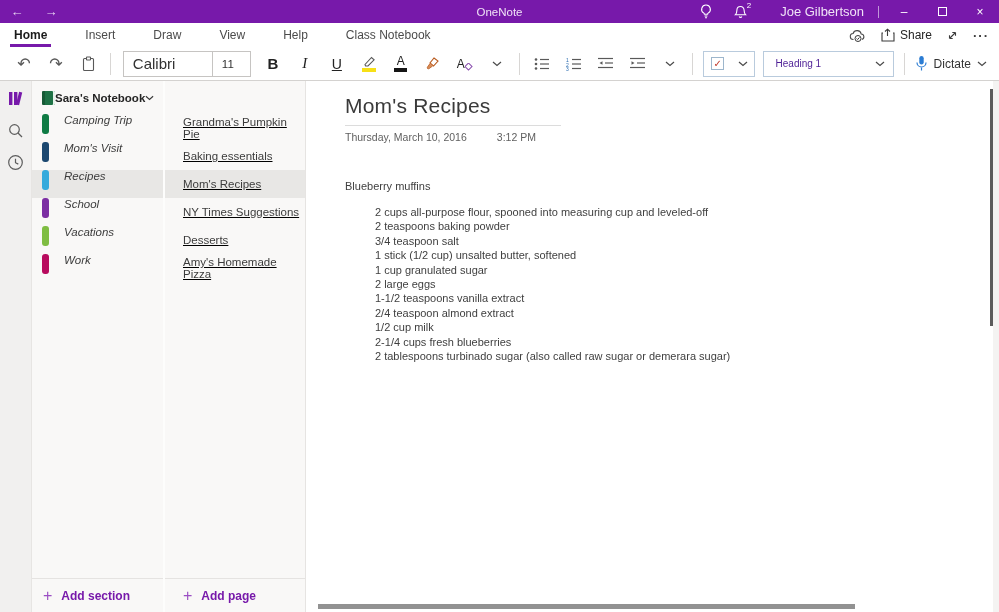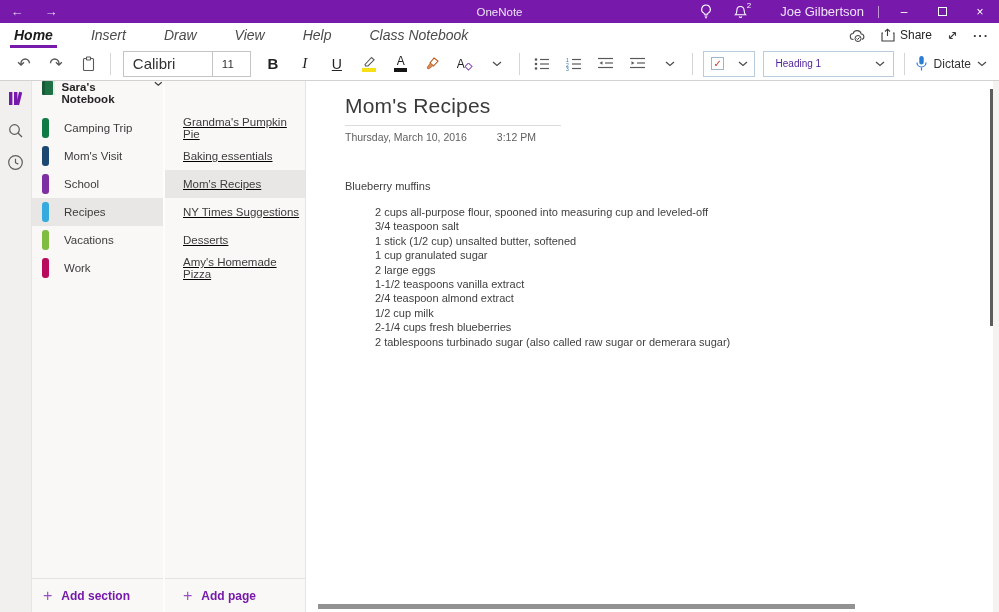--- a/index.html
+++ b/index.html
@@ -12,21 +12,21 @@
   .tb-right { margin-left:auto; display:flex; align-items:center; height:100%; }
   .tb-icon { width:34px; height:100%; display:flex; align-items:center; justify-content:center; position:relative; }
   .bell-sup { position:absolute; top:1px; right:6px; font-size:8px; color:#fff; }
   .user-name { font-size:13px; color:#f0e3f7; margin:0 14px 0 23px; }
   .tb-divider { width:1px; height:12px; background:rgba(255,255,255,.55); margin-right:6px; }
   .win-btn { width:38px; height:100%; display:flex; align-items:center; justify-content:center; font-size:12px; color:#fff; }
   .winbox { width:9px; height:9px; border:1px solid #fff; }
 
   
   .tabrow { height:24px; display:flex; align-items:center; background:#fff; padding:0 10px; }
-  .tab { font-size:14px; color:#4b4b4b; padding:3px 4px 4px; margin-right:30px; position:relative;font-style:italic; }
+  .tab { font-size:12px; color:#4b4b4b; padding:3px 4px 4px; margin-right:30px; position:relative; }
   .tab.active { color:#1b1b1b; font-weight:bold; }
   .tab.active::after { content:""; position:absolute; left:0; right:0; bottom:-1px; height:3px; background:#7719AA; }
   .tabrow-right { margin-left:auto; display:flex; align-items:center; gap:14px; color:#3b3b3b; }
   .share-group { display:flex; align-items:center; gap:5px; font-size:12px; color:#252525; }
   .ellipsis { font-size:13px; font-weight:bold; letter-spacing:1px; color:#3b3b3b; }
 
   
   .toolbar { height:34px; display:flex; align-items:center; padding:0 8px; border-bottom:1px solid #d4d2d0; background:#fff; }
   .t-btn { display:flex; align-items:center; justify-content:center; min-width:26px; height:26px; margin:0 3px; color:#4a4a4a; }
   .t-sep { width:1px; height:22px; background:#d8d6d4; margin:0 6px; }
@@ -49,25 +49,25 @@
   .style-label { font-size:10px; color:#4c1d95; }
   .dictate { display:flex; align-items:center; gap:6px; margin:0 4px; }
   .dictate-label { font-size:12px; color:#333; }
 
   
   .main { display:flex; height:531px; }
 
   .rail { width:32px; background:#f1f0ef; display:flex; flex-direction:column; align-items:center; padding-top:9px; gap:15px; border-right:1px solid #e7e5e3; }
 
   .col-sections { width:133px; background:#f9f8f7; display:flex; flex-direction:column; border-right:2px solid #fdfdfc; }
-  .nb-header { height:33px; display:flex; align-items:flex-start; padding-left:10px; gap:7px; }
+  .nb-header { height:33px; display:flex; align-items:center; padding-left:10px; }
   .nb-book { width:13px; height:14px; background:#1E7145; border-left:3px solid #175a36; border-radius:1px; box-shadow:inset -2px 0 0 #e8f2ec; }
   .nb-name { font-size:11.5px; font-weight:bold; color:#252525; }
   .section-list { flex:1; }
-  .section-row { height:28px; display:flex; align-items:center; padding-left:10px; }
+  .section-row { height:28px; display:flex; padding-left:10px;font-style:italic; }
   .section-row.selected { background:#e8e7e5; }
   .sec-bar { width:7px; height:20px; border-radius:3px; }
   .sec-label { font-size:11.5px; color:#3c3c3c; margin-left:15px; }
   .add-row { height:34px; border-top:1px solid #e5e3e1; display:flex; align-items:center; padding-left:11px; gap:9px; color:#7719AA; }
   .add-plus { font-size:16px; font-weight:400; color:#9b4fc4; }
   .add-label { font-size:12px; font-weight:bold; color:#7719AA; }
 
   .col-pages { width:140px; background:#f9f8f7; display:flex; flex-direction:column; }
   .pages-spacer { height:33px; }
   .page-list { flex:1;text-decoration:underline; }
@@ -310,27 +310,27 @@
     </div>
     <div class="section-list">
       <div class="section-row">
         <span class="sec-bar" style="background: rgb(15, 123, 68);"></span>
         <span class="sec-label">Camping Trip</span>
       </div>
       <div class="section-row">
         <span class="sec-bar" style="background: rgb(28, 72, 112);"></span>
         <span class="sec-label">Mom's Visit</span>
       </div>
+      <div class="section-row selected">
+        <span class="sec-bar" style="background: rgb(53, 170, 220);"></span>
+        <span class="sec-label">Recipes</span>
+      </div>
       <div class="section-row">
         <span class="sec-bar" style="background: rgb(124, 47, 163);"></span>
         <span class="sec-label">School</span>
-      </div>
-      <div class="section-row selected">
-        <span class="sec-bar" style="background: rgb(53, 170, 220);"></span>
-        <span class="sec-label">Recipes</span>
       </div>
       <div class="section-row">
         <span class="sec-bar" style="background: rgb(127, 189, 66);"></span>
         <span class="sec-label">Vacations</span>
       </div>
       <div class="section-row">
         <span class="sec-bar" style="background: rgb(184, 11, 94);"></span>
         <span class="sec-label">Work</span>
       </div>
     </div>
@@ -374,20 +374,21 @@
       <div class="title-rule"></div>
       <div class="date-row">
         <span>Thursday, March 10, 2016</span>
         <span>3:12 PM</span>
       </div>
     </div>
     <div class="note-body">
       <div class="note-heading">Blueberry muffins</div>
       <div class="ingredients">
         <div>2 cups all-purpose flour, spooned into measuring cup and leveled-off</div>
+        <div>2 teaspoons baking powder</div>
         <div>3/4 teaspoon salt</div>
         <div>1 stick (1/2 cup) unsalted butter, softened</div>
         <div>1 cup granulated sugar</div>
         <div>2 large eggs</div>
         <div>1-1/2 teaspoons vanilla extract</div>
         <div>2/4 teaspoon almond extract</div>
         <div>1/2 cup milk</div>
         <div>2-1/4 cups fresh blueberries</div>
         <div>2 tablespoons turbinado sugar (also called raw sugar or demerara sugar)</div>
       </div>

